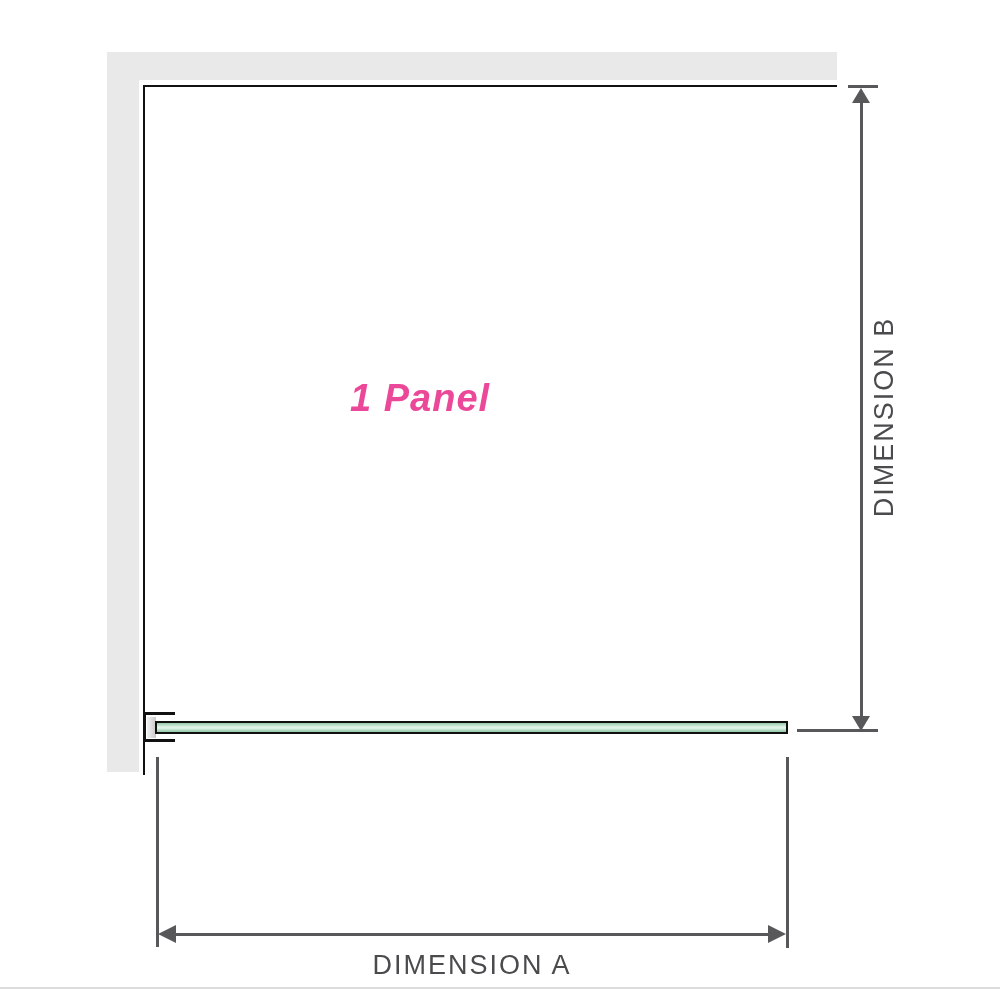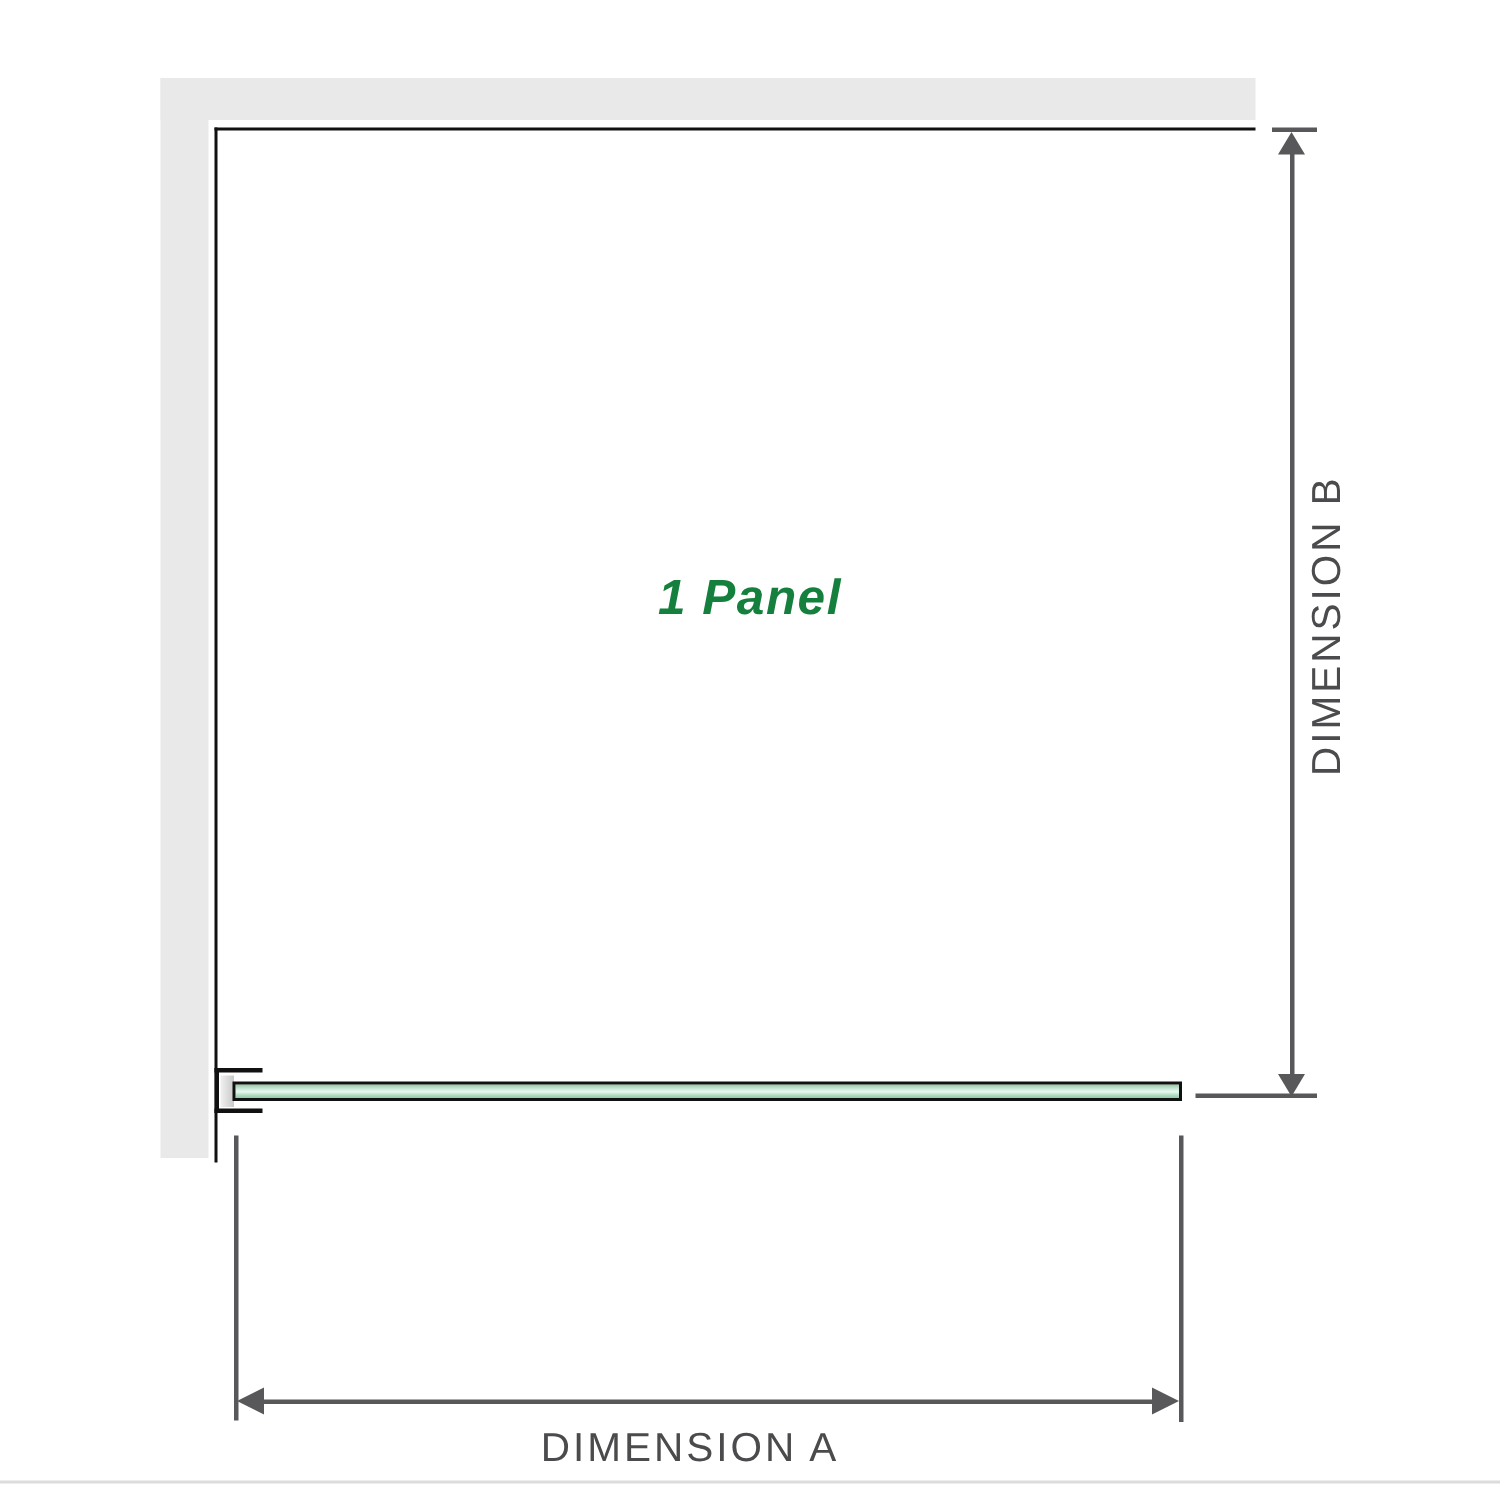--- a/index.html
+++ b/index.html
@@ -25,23 +25,23 @@
   #wall-side { left: 107px; top: 52px; width: 32px;  height: 720px; }
 
   
   .edge { background: #111111; }
   #edge-top  { left: 143px; top: 85px; width: 694px; height: 2px; }
   #edge-left { left: 143px; top: 85px; width: 2px;   height: 690px; }
 
   
   #panel-label {
     left: 350px; top: 374px; width: 300px; height: 48px;
-    line-height: 48px; text-align: center;
-    font-size: 33px; font-style: italic; font-weight: bold;
-    letter-spacing: 1px; color: #15803d;
+    line-height: 48px; text-align: left;
+    font-size: 38px; font-style: italic; font-weight: bold;
+    letter-spacing: 1px; color: #ec4899;
   }
 
   
   #glass-panel {
     left: 155px; top: 721px; width: 633px; height: 13px;
     box-sizing: border-box;
     border: 2px solid #111111;
     background: linear-gradient(180deg,
       #96c8a7 0%, #d4eee0 38%, #e8f7ee 55%, #b2ddc3 78%, #96c8a7 100%);
     z-index: 3;
@@ -105,21 +105,21 @@
     text-align: center;
     white-space: nowrap;
   }
   #dim-b-label {
     left: 734px; top: 402px; width: 300px; height: 30px;
     line-height: 30px;
     transform: rotate(-90deg);
     transform-origin: center center;
   }
   #dim-a-label {
-    left: 310px; top: 950px; width: 300px; height: 30px;
+    left: 322px; top: 950px; width: 300px; height: 30px;
     line-height: 30px;
   }
 
   
   #baseline {
     left: 0; top: 987px; width: 1000px; height: 2px;
     background: #dcdcdc;
   }
 </style>
 </head>

